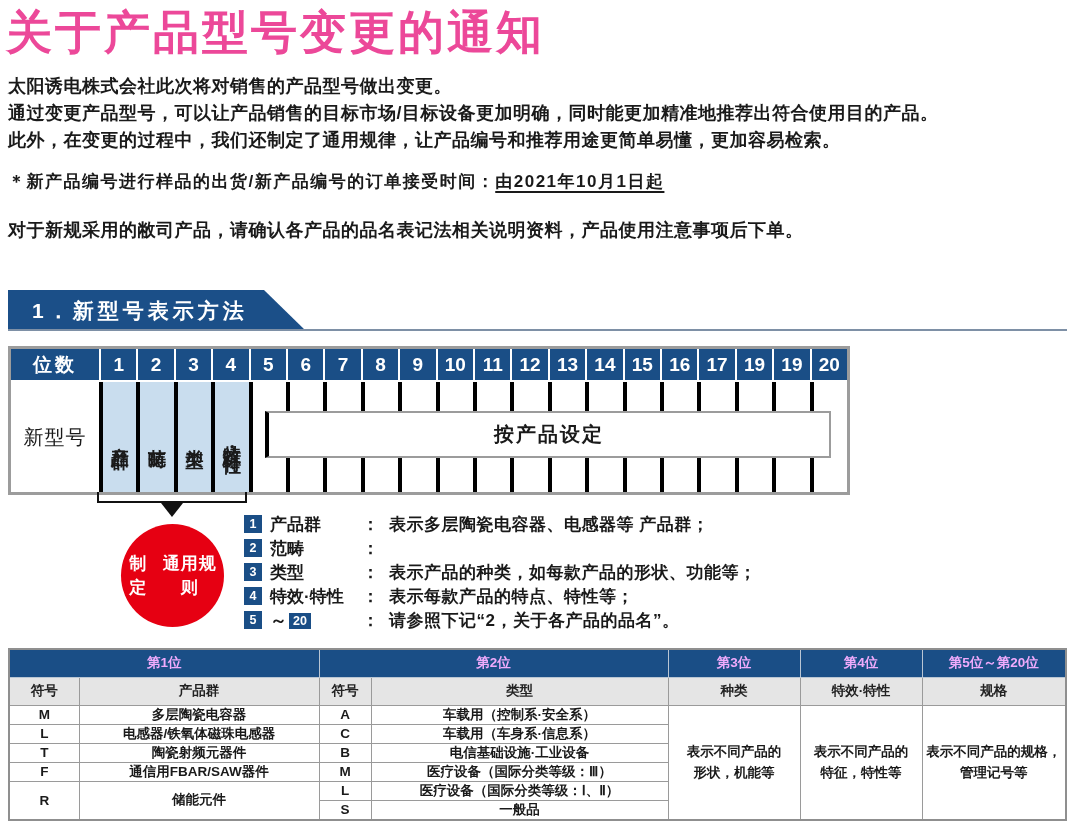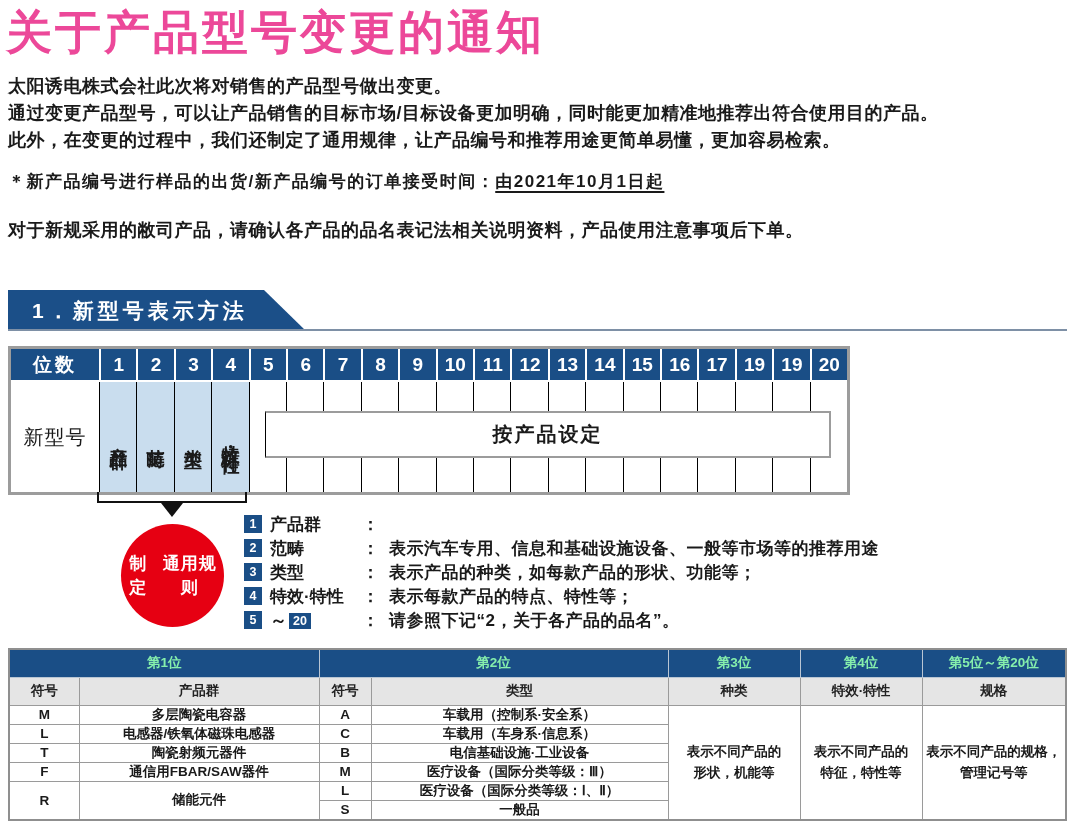--- a/index.html
+++ b/index.html
@@ -27,21 +27,21 @@
   .rule-line{position:absolute;left:8px;top:329px;width:1059px;height:2px;background:#7e90a6;}
   
   .dtable{position:absolute;left:8px;top:346px;width:842px;border:3px solid #9c9c9c;background:#fff;box-sizing:border-box;}
   .dt-h{display:grid;grid-template-columns:88px repeat(20,1fr);height:31px;background:#a16207;}
   .dt-h>div{
     background:#1a4e86;color:#fff;font-weight:700;font-size:19px;
     display:flex;align-items:center;justify-content:center;border-left:2px solid #fff;box-sizing:border-box;
   }
   .dt-h>div.dt-h-label{border-left:none;letter-spacing:3px;}
   .dt-b{display:grid;grid-template-columns:88px repeat(20,1fr);height:112px;position:relative;border-top:2px solid #fff;box-sizing:border-box;}
-  .dt-b>div{border-left:1px solid #000000;box-sizing:border-box;display:flex;align-items:center;justify-content:center;}
+  .dt-b>div{border-left:4px solid #000000;box-sizing:border-box;display:flex;align-items:center;justify-content:center;}
   .dt-b>div.dt-label{border-left:none;font-size:20px;font-weight:400;letter-spacing:1px;}
   .dt-field{background:#c9ddee;}
   .dt-field span{
     writing-mode:vertical-rl;text-orientation:upright;font-size:18px;font-weight:600;
     letter-spacing:3px;line-height:1;color:#1a1a1a;
   }
   .product-box{
     position:absolute;left:254px;top:29px;width:566px;height:47px;background:#fff;
     border:2px solid #9c9c9c;display:flex;align-items:center;justify-content:center;
     font-size:20px;font-weight:600;letter-spacing:2px;box-sizing:border-box;
@@ -74,21 +74,21 @@
   .lg-label{display:inline-block;width:92px;font-size:17px;font-weight:600;flex:0 0 auto;}
   .lg-colon{font-size:17px;font-weight:600;flex:0 0 auto;}
   .lg-desc{font-size:17px;font-weight:600;margin-left:10px;letter-spacing:.5px;}
   
   .ctable{
     position:absolute;left:8px;top:648px;width:1059px;border-collapse:collapse;table-layout:fixed;
     font-size:13.5px;color:#1a1a1a;
   }
   .ctable th,.ctable td{border:1px solid #9a9a9a;padding:0;text-align:center;box-sizing:border-box;}
   .ctable{border:2px solid #8f8f8f;}
-  .ctable .h1 th{background:#1a4e86;color:#86efac;font-weight:700;height:28px;border-color:#b9c6d4;}
+  .ctable .h1 th{background:#1a4e86;color:#f0abfc;font-weight:700;height:28px;border-color:#b9c6d4;}
   .ctable .h2 th{background:#e5e5e5;color:#222;font-weight:700;height:28px;}
   .ctable tbody td{height:19px;font-weight:600;background:#fff;}
   .ctable td.merged div{line-height:21px;}
 </style>
 </head>
 <body>
 
 <div class="canvas">
 
   <div class="page-title">关于产品型号变更的通知</div>
@@ -168,26 +168,26 @@
   <div class="rule-badge">
     <span>制定</span>
     <span>通用规则</span>
   </div>
 
   <div class="legend">
     <div class="lg-row">
       <span class="lg-badge">1</span>
       <span class="lg-label">产品群</span>
       <span class="lg-colon">：</span>
+      <span class="lg-desc">表示多层陶瓷电容器、电感器等 产品群；</span>
     </div>
     <div class="lg-row">
       <span class="lg-badge">2</span>
       <span class="lg-label">范畴</span>
       <span class="lg-colon">：</span>
-      <span class="lg-desc">表示汽车专用、信息和基础设施设备、一般等市场等的推荐用途</span>
     </div>
     <div class="lg-row">
       <span class="lg-badge">3</span>
       <span class="lg-label">类型</span>
       <span class="lg-colon">：</span>
       <span class="lg-desc">表示产品的种类，如每款产品的形状、功能等；</span>
     </div>
     <div class="lg-row">
       <span class="lg-badge">4</span>
       <span class="lg-label">特效·特性</span>

